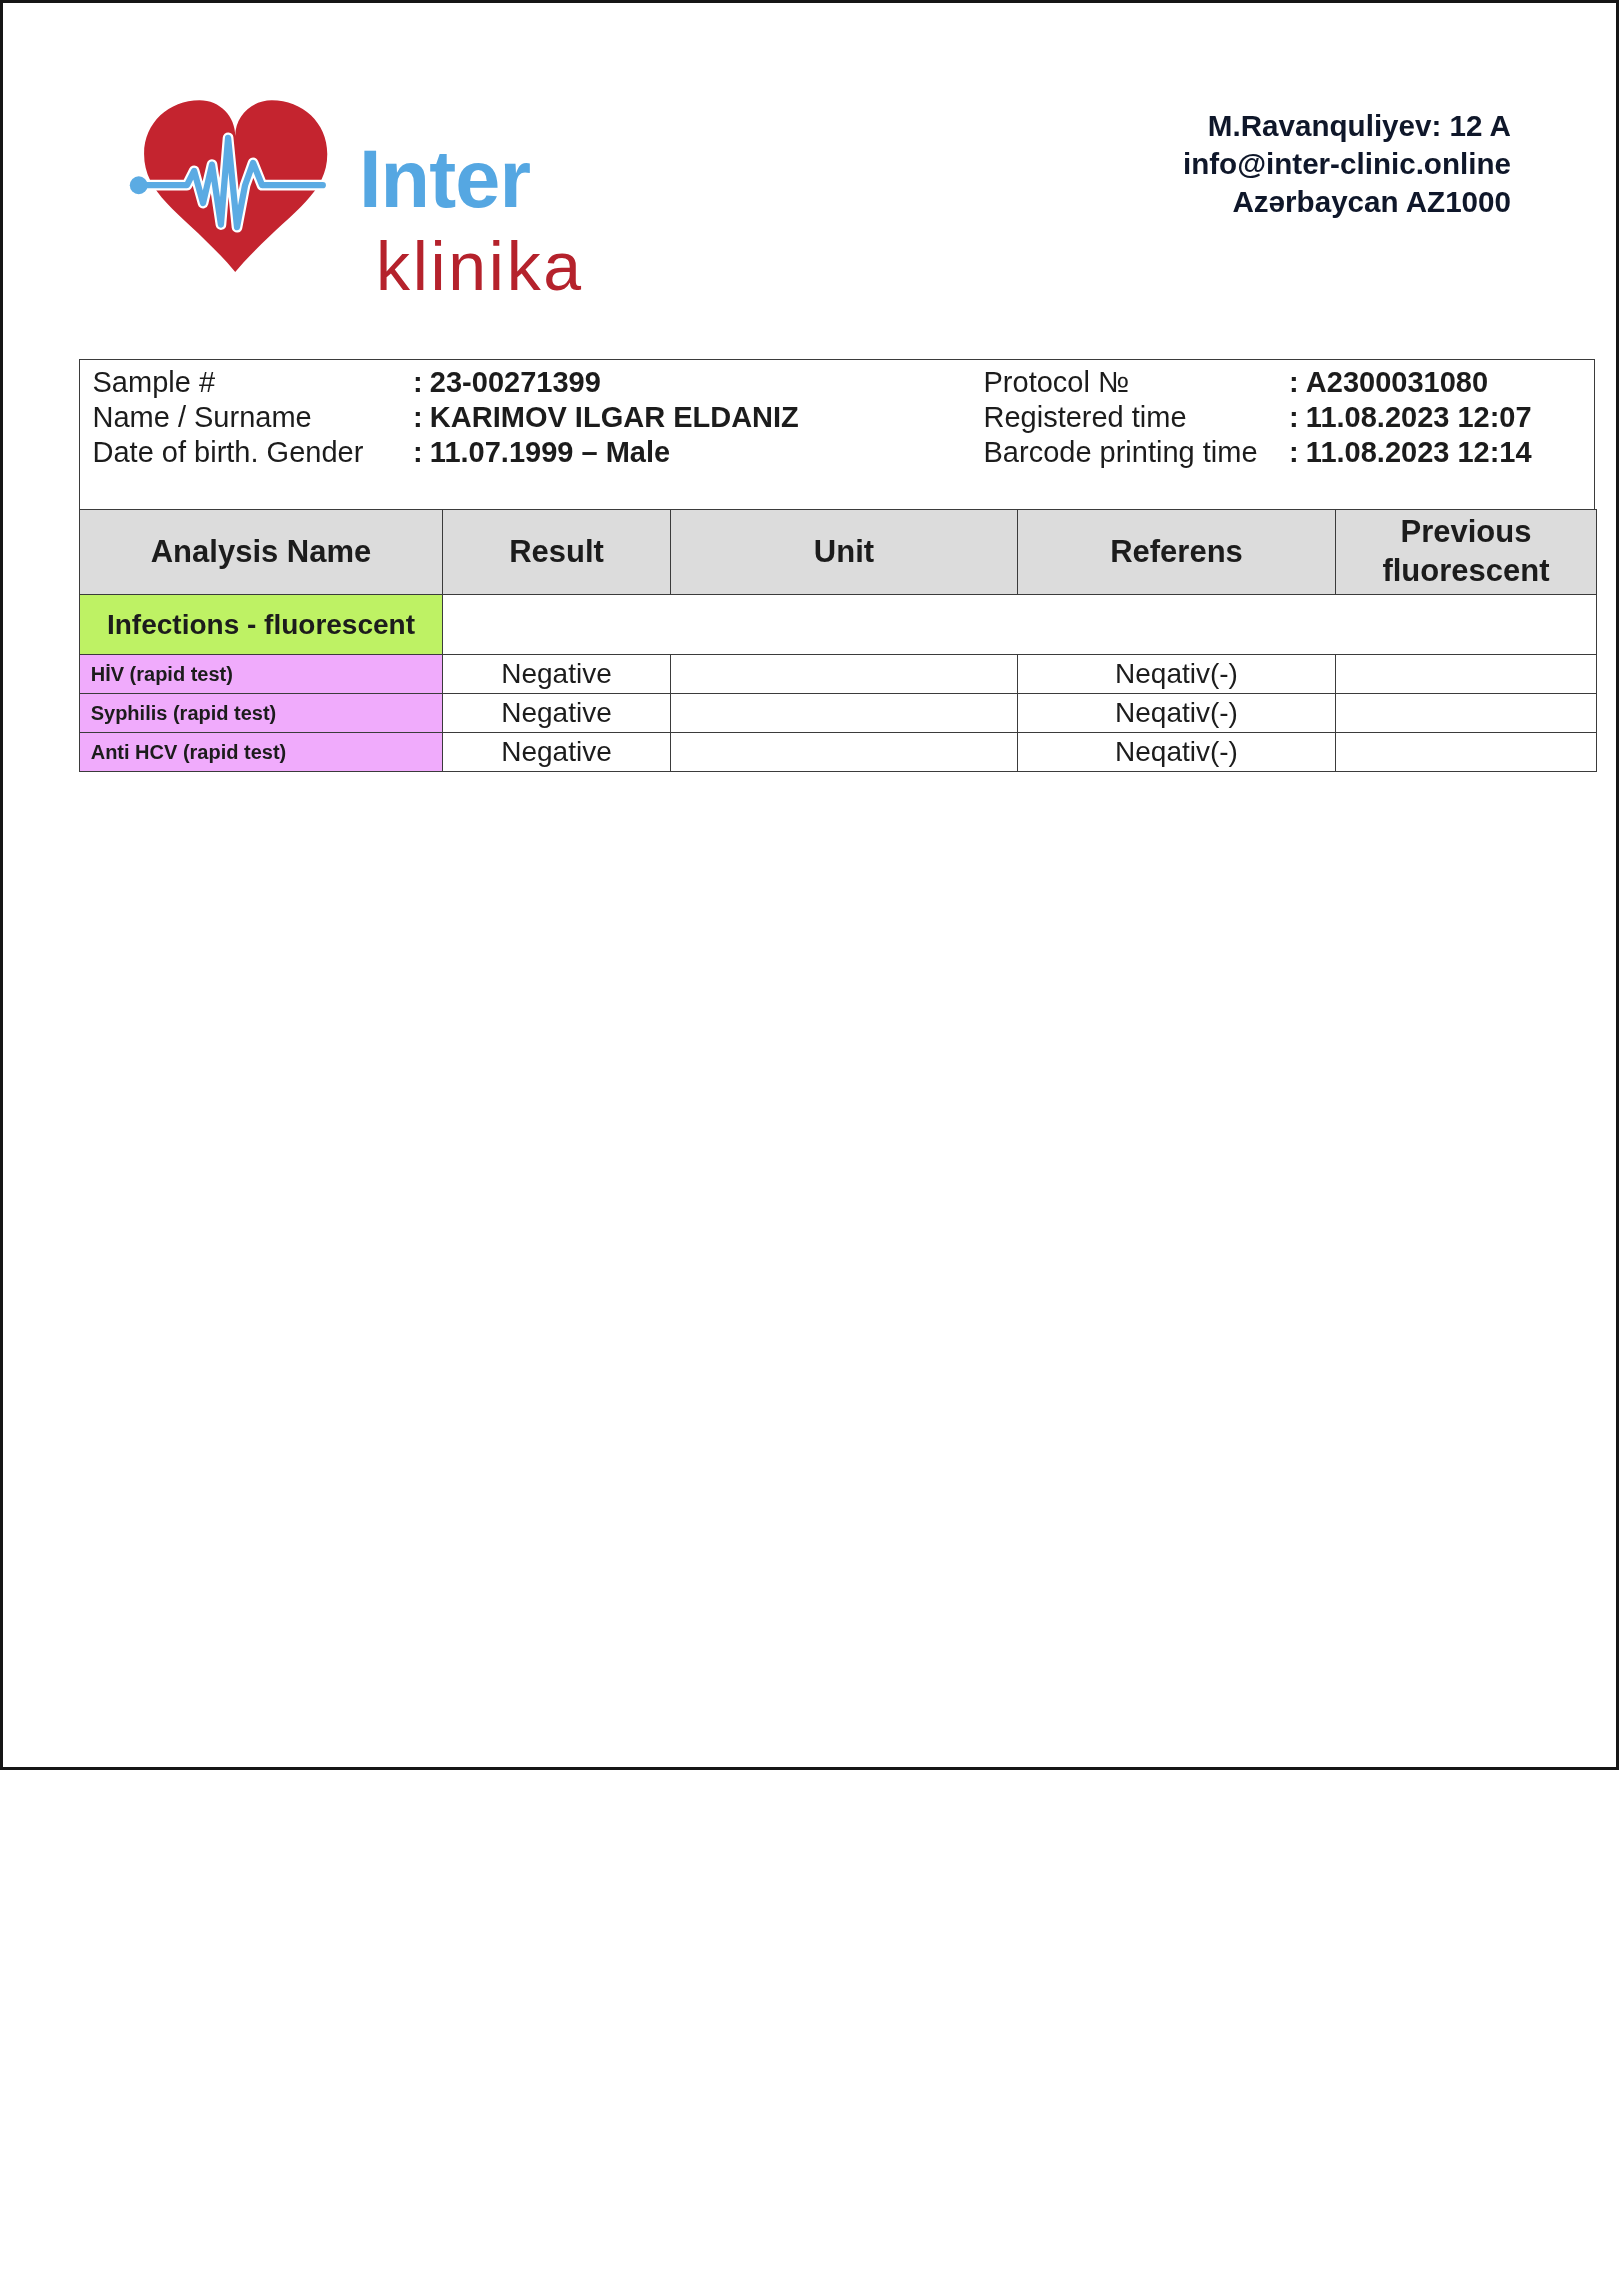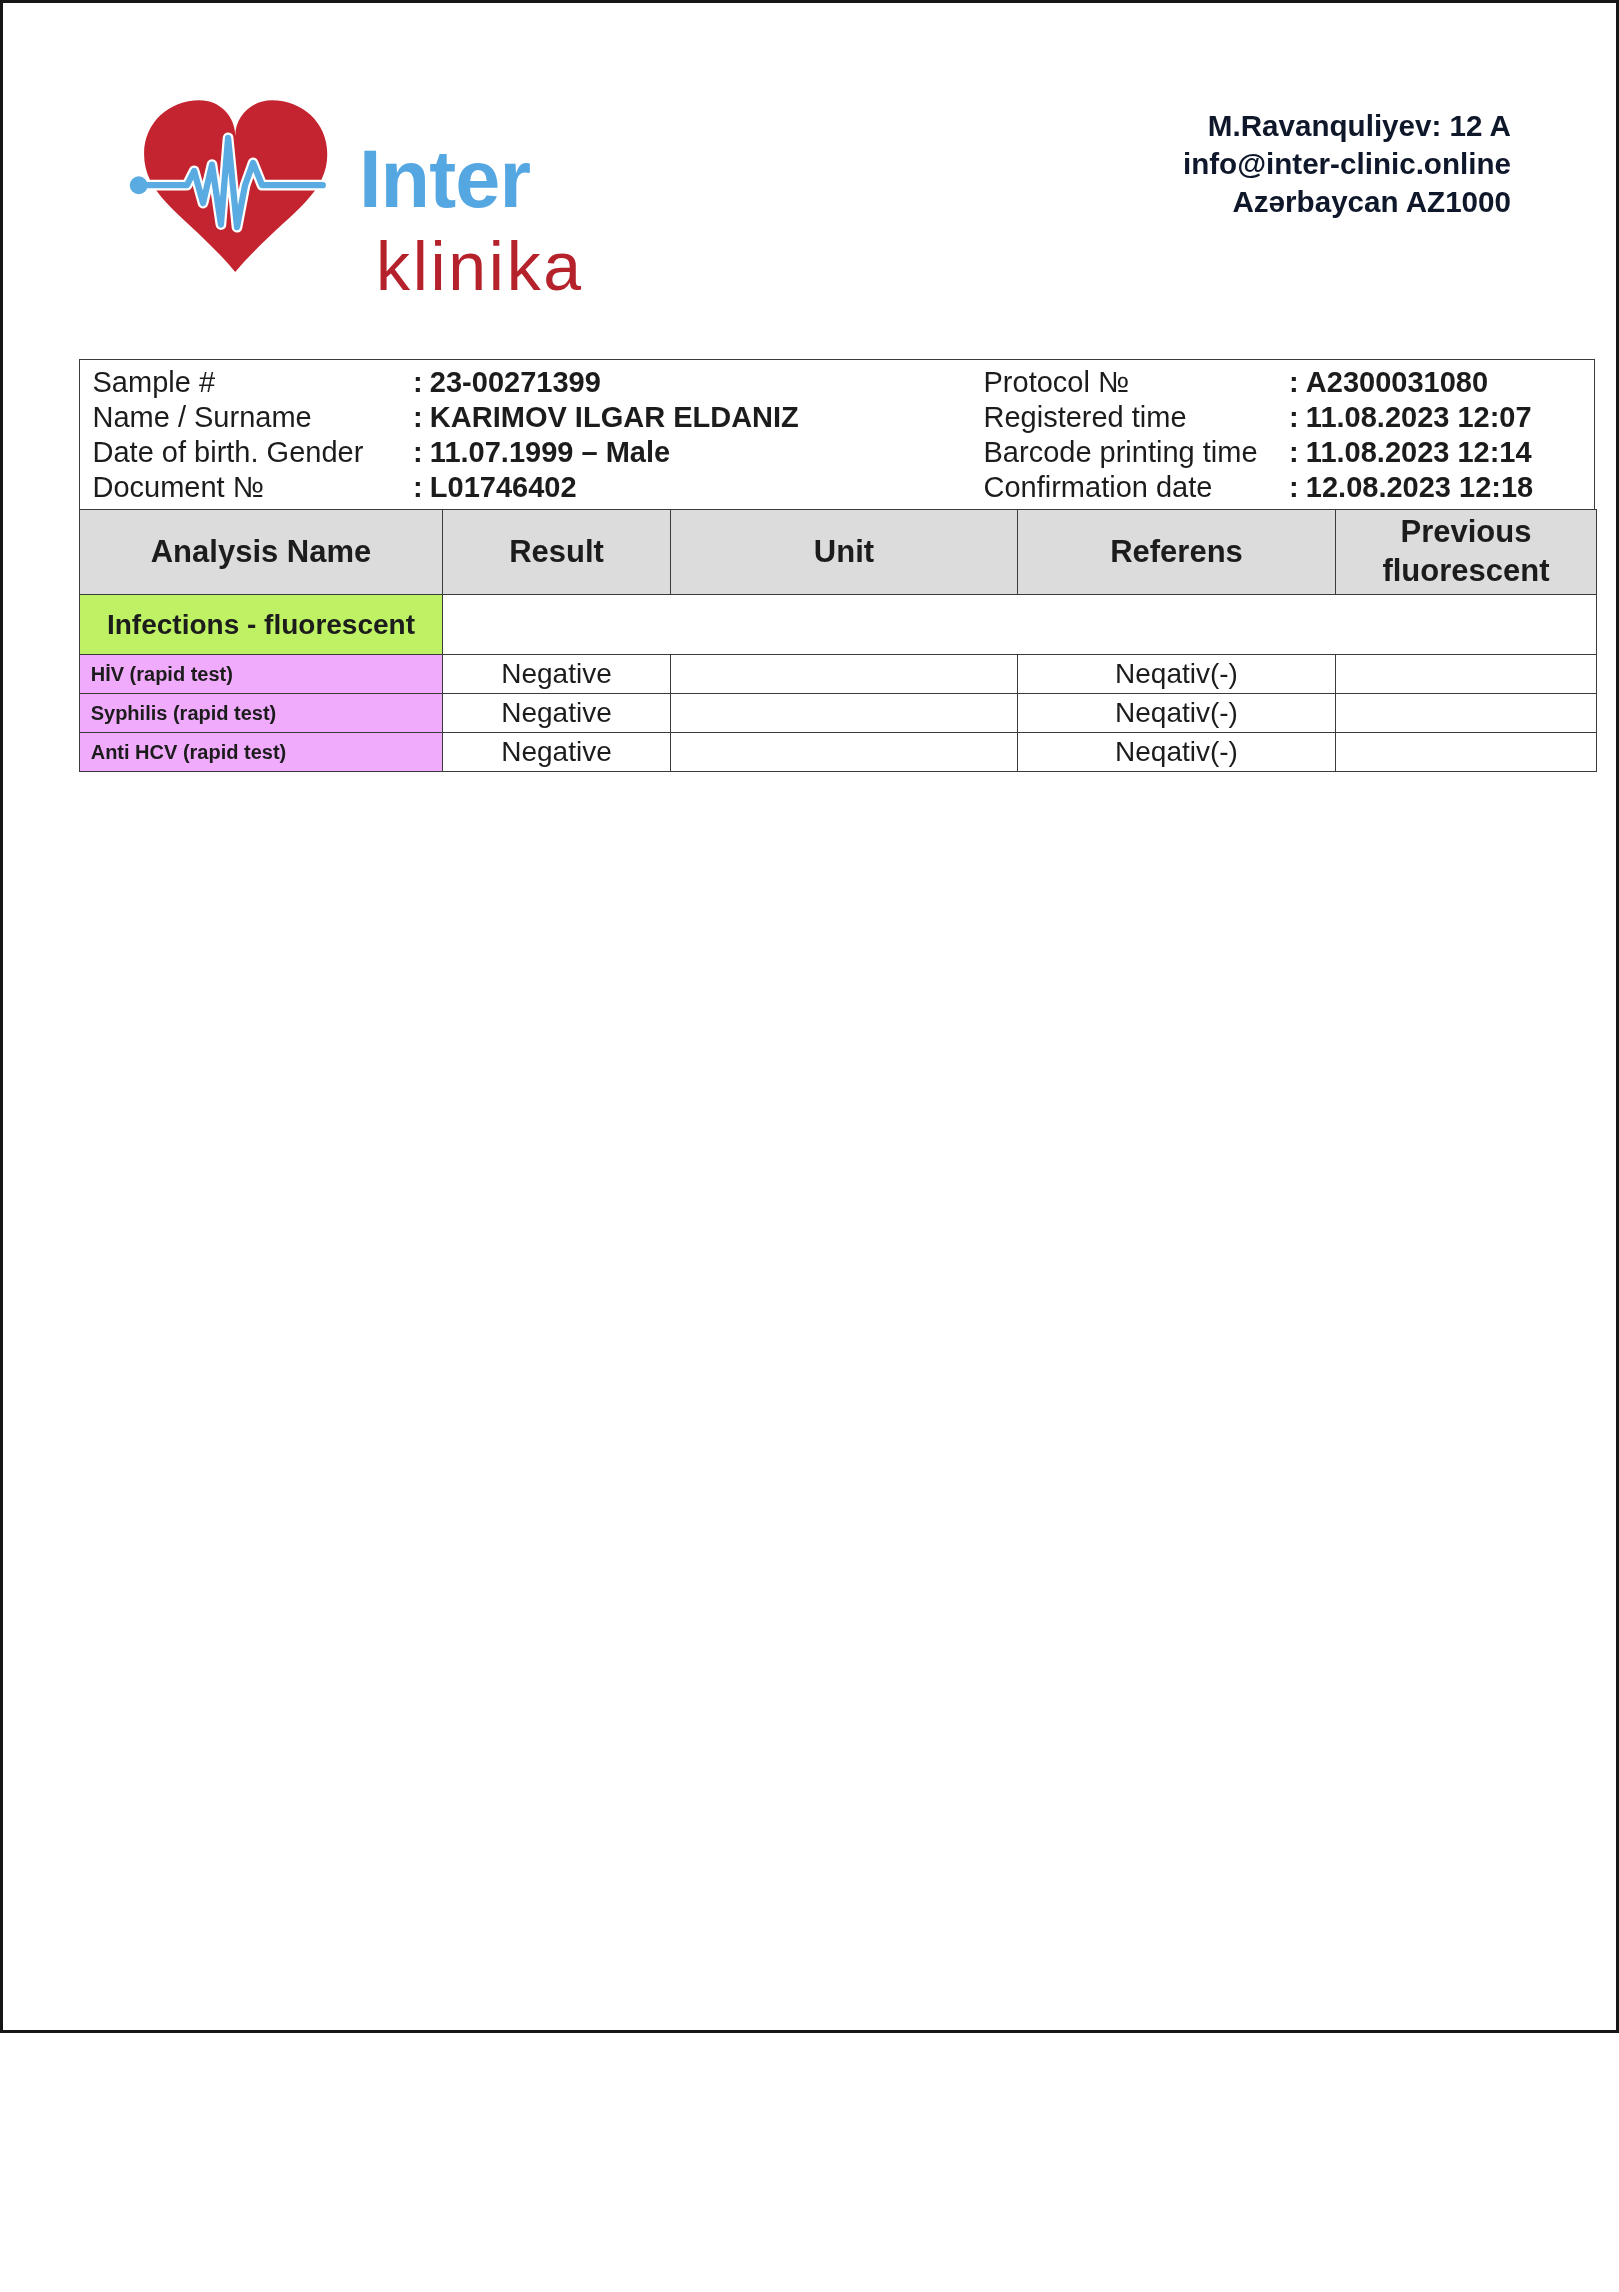--- a/index.html
+++ b/index.html
@@ -5,21 +5,21 @@
   * { margin: 0; padding: 0; box-sizing: border-box; }
   html, body { background: #ffffff; }
   body {
     width: 1619px; height: 2293px;
     font-family: "Liberation Sans", "DejaVu Sans", sans-serif;
     color: #1c1c1c;
     position: relative;
   }
   .page {
     position: absolute; left: 0; top: 0;
-    width: 1619px; height: 2033px;
+    width: 1619px; height: 1770px;
     background: #ffffff;
     border: 3.6px solid #161616;
   }
 
   
   .logo-svg { position: absolute; left: 125px; top: 90px; width: 210px; height: 188px; }
   .brand-top {
     position: absolute; left: 356px; top: 136px;
     font-size: 81px; font-weight: bold; letter-spacing: -0.9px;
     color: #55a7e2; line-height: 1;
@@ -134,26 +134,20 @@
         <div class="info-value"><span class="colon">:</span><span>11.08.2023 12:07</span></div>
       </div>
 
       <div class="info-row">
         <div class="info-label">Date of birth. Gender</div>
         <div class="info-value"><span class="colon">:</span><span>11.07.1999 – Male</span></div>
         <div class="info-label">Barcode printing time</div>
         <div class="info-value"><span class="colon">:</span><span>11.08.2023 12:14</span></div>
       </div>
 
-      <div class="info-row">
-        <div class="info-label">Document №</div>
-        <div class="info-value"><span class="colon">:</span><span>L01746402</span></div>
-        <div class="info-label">Confirmation date</div>
-        <div class="info-value"><span class="colon">:</span><span>12.08.2023 12:18</span></div>
-      </div>
 
     </div>
 
     <table class="results">
       <colgroup>
         <col class="c1">
           <col class="c2">
           <col class="c3">
           <col class="c4">
           <col class="c5">

